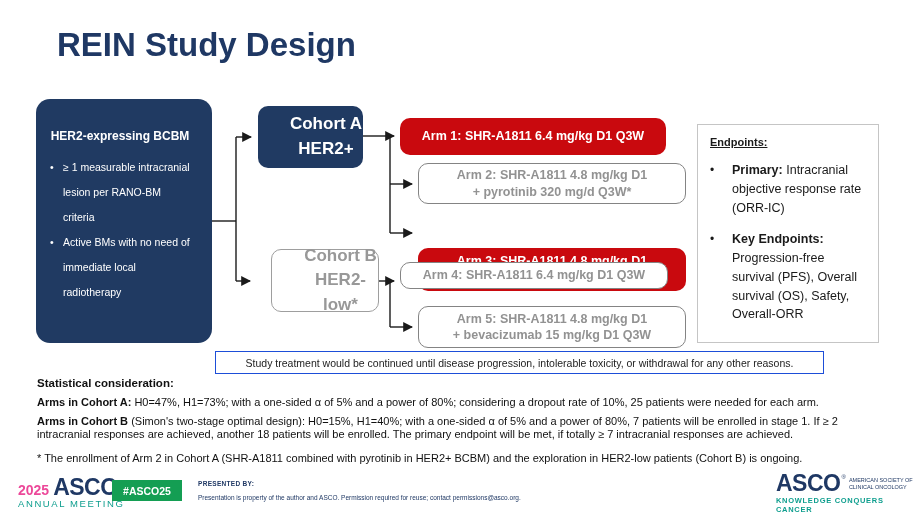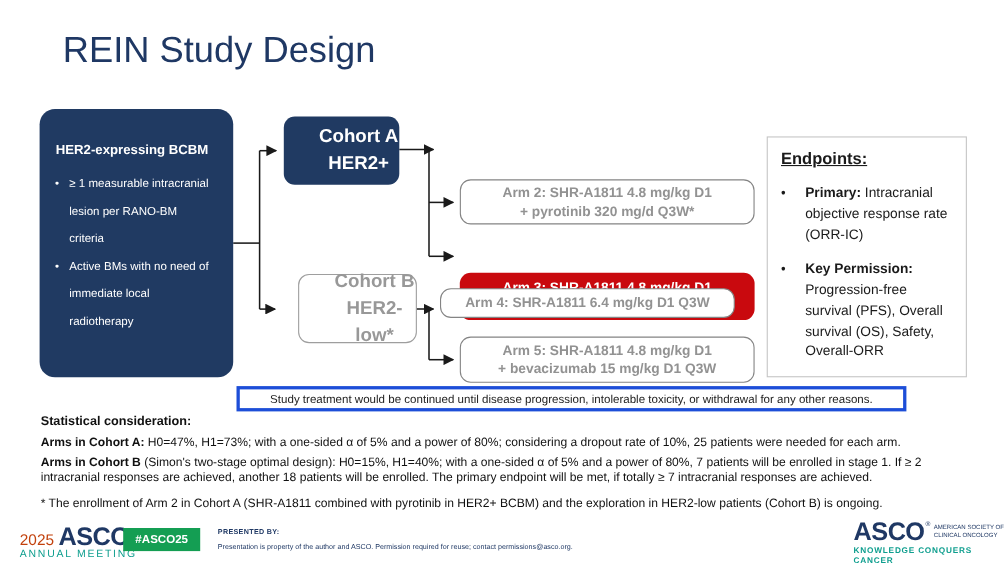--- a/index.html
+++ b/index.html
@@ -2,21 +2,21 @@
 <html><head>
 <meta charset="utf-8">
 <style>
   * { margin:0; padding:0; box-sizing:border-box; }
   html,body { background:#ffffff; }
   .slide {
     position:relative; width:915px; height:520px; background:#ffffff;
     font-family:"Liberation Sans", sans-serif; overflow:hidden; color:#1a1a1a;
   }
   .title {
-    position:absolute; left:57px; top:26px; font-size:33px; font-weight:normal;
+    position:absolute; left:57px; top:26px; font-size:33px; font-weight:bold;
     color:#1F3864; letter-spacing:0;
   }
   svg.connectors { position:absolute; left:0; top:0; width:915px; height:520px; }
 
   
   .elig {
     position:absolute; left:36px; top:99px; width:176px; height:244px;
     background:#203A62; border-radius:14px; color:#ffffff; padding:30px 20px 0 12px;
   }
   .elig-title { font-size:12px; font-weight:bold; text-align:center; margin-bottom:12px; }
@@ -46,43 +46,43 @@
   .arm2 { left:418px; top:163px; width:268px; height:41px; }
   .arm3 { left:418px; top:211px; width:268px; height:43px;margin-top:37px; }
   .arm4 { left:400px; top:262px; width:268px; height:27px;text-align:center; }
   .arm5 { left:418px; top:306px; width:268px; height:42px; }
 
   
   .endpoints {
     position:absolute; left:697px; top:124px; width:182px; height:219px;
     background:#ffffff; border:1px solid #C5C5C5; padding:11px 10px 0 12px; color:#1a1a1a;
   }
-  .ep-heading { font-size:15px; font-weight:bold; text-decoration:underline; margin-bottom:13px; }
+  .ep-heading { font-size:11px; font-weight:bold; text-decoration:underline; margin-bottom:13px; }
   .ep-item { display:flex; margin-bottom:13px; font-size:12.5px; line-height:1.5; }
   .ep-bullet { width:22px; flex:0 0 22px; font-size:12px; }
   .ep-label { font-weight:bold; }
 
   
   .note {
     position:absolute; left:215px; top:351px; width:609px; height:23px;
-    border:3px solid #1d4ed8; background:#ffffff; display:flex; align-items:center;
+    border:1px solid #1d4ed8; background:#ffffff; display:flex; align-items:center;
     justify-content:center; font-size:10.5px; color:#222222;
   }
 
   
   .stats { position:absolute; left:37px; top:377px; width:856px; font-size:11px; color:#111111; }
   .stats-heading { font-size:11.5px; font-weight:bold; margin-bottom:7px; }
   .stats p { margin-bottom:6px; line-height:1.18; }
   .stats .b { font-weight:bold; }
   .footnote { position:absolute; left:37px; top:452px; width:856px; font-size:11px; color:#111111; }
 
   
   .am-logo { position:absolute; left:18px; top:477px; }
   .am-top { display:flex; align-items:baseline; }
-  .am-year { font-size:14px; font-weight:normal; color:#c2410c; margin-right:4px; }
+  .am-year { font-size:14px; font-weight:bold; color:#ec4899; margin-right:4px; }
   .am-brand { font-size:23px; font-weight:bold; color:#1F3864; letter-spacing:-0.5px; line-height:0.9; }
   .am-reg { font-size:7px; color:#1F3864; vertical-align:top; }
   .am-line2 { font-size:9.5px; color:#0E9E8E; letter-spacing:1.6px; margin-top:0px; }
   .hashtag {
     position:absolute; left:112px; top:480px; width:70px; height:21px; background:#149E53;
     color:#ffffff; font-weight:bold; font-size:10.5px; display:flex; align-items:center; justify-content:center;
   }
   .presented { position:absolute; left:198px; top:480px; color:#1F3864; }
   .presented-label { font-size:6.5px; font-weight:bold; letter-spacing:0.3px; }
   .permission { font-size:6.5px; margin-top:7px; }
@@ -127,37 +127,38 @@
       <li>≥ 1 measurable intracranial lesion per RANO-BM criteria</li>
       <li>Active BMs with no need of immediate local radiotherapy</li>
     </ul>
   </div>
 
   <div class="cohort cohort-a">Cohort A
 HER2+</div>
   <div class="cohort cohort-b">Cohort B
 HER2-low*</div>
 
+  <div class="arm arm1 hot">Arm 1: SHR-A1811 6.4 mg/kg D1 Q3W</div>
   <div class="arm arm2">Arm 2: SHR-A1811 4.8 mg/kg D1
 + pyrotinib 320 mg/d Q3W*</div>
   <div class="arm arm3 hot">Arm 3: SHR-A1811 4.8 mg/kg D1
 + bevacizumab 15 mg/kg Q3W</div>
   <div class="arm arm4">Arm 4: SHR-A1811 6.4 mg/kg D1 Q3W</div>
   <div class="arm arm5">Arm 5: SHR-A1811 4.8 mg/kg D1
 + bevacizumab 15 mg/kg D1 Q3W</div>
 
   <div class="endpoints">
     <div class="ep-heading">Endpoints:</div>
     <div class="ep-item">
       <span class="ep-bullet">•</span>
       <span><span class="ep-label">Primary:</span> <span>Intracranial objective response rate (ORR-IC)</span></span>
     </div>
     <div class="ep-item">
       <span class="ep-bullet">•</span>
-      <span><span class="ep-label">Key Permission:</span> <span>Progression-free survival (PFS), Overall survival (OS), Safety, Overall-ORR</span></span>
+      <span><span class="ep-label">Key Endpoints:</span> <span>Progression-free survival (PFS), Overall survival (OS), Safety, Overall-ORR</span></span>
     </div>
   </div>
 
   <div class="note">Study treatment would be continued until disease progression, intolerable toxicity, or withdrawal for any other reasons.</div>
 
   <div class="stats">
     <div class="stats-heading">Statistical consideration:</div>
     <p><span class="b">Arms in Cohort A:</span> <span>H0=47%, H1=73%; with a one-sided α of 5% and a power of 80%; considering a dropout rate of 10%, 25 patients were needed for each arm.</span></p>
     <p><span class="b">Arms in Cohort B</span> <span>(Simon's two-stage optimal design): H0=15%, H1=40%; with a one-sided α of 5% and a power of 80%, 7 patients will be enrolled in stage 1. If ≥ 2 intracranial responses are achieved, another 18 patients will be enrolled. The primary endpoint will be met, if totally ≥ 7 intracranial responses are achieved.</span></p>
   </div>

